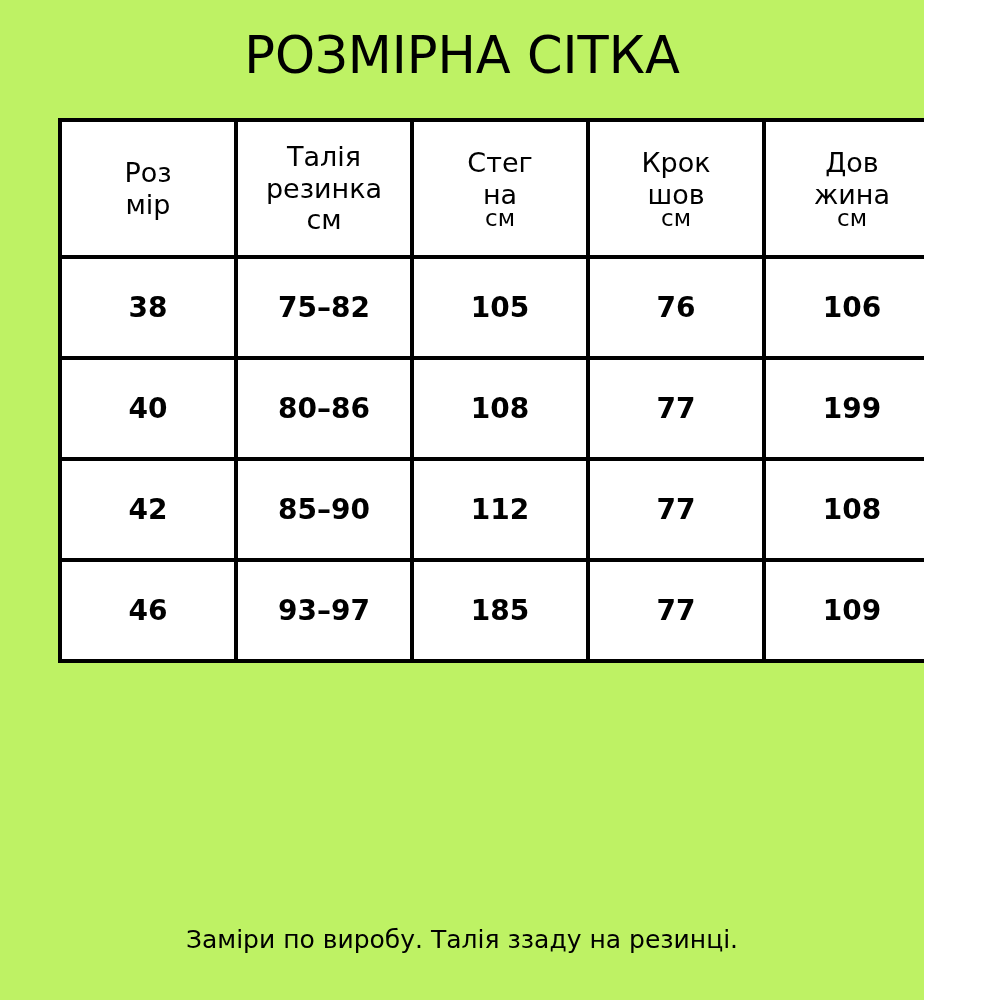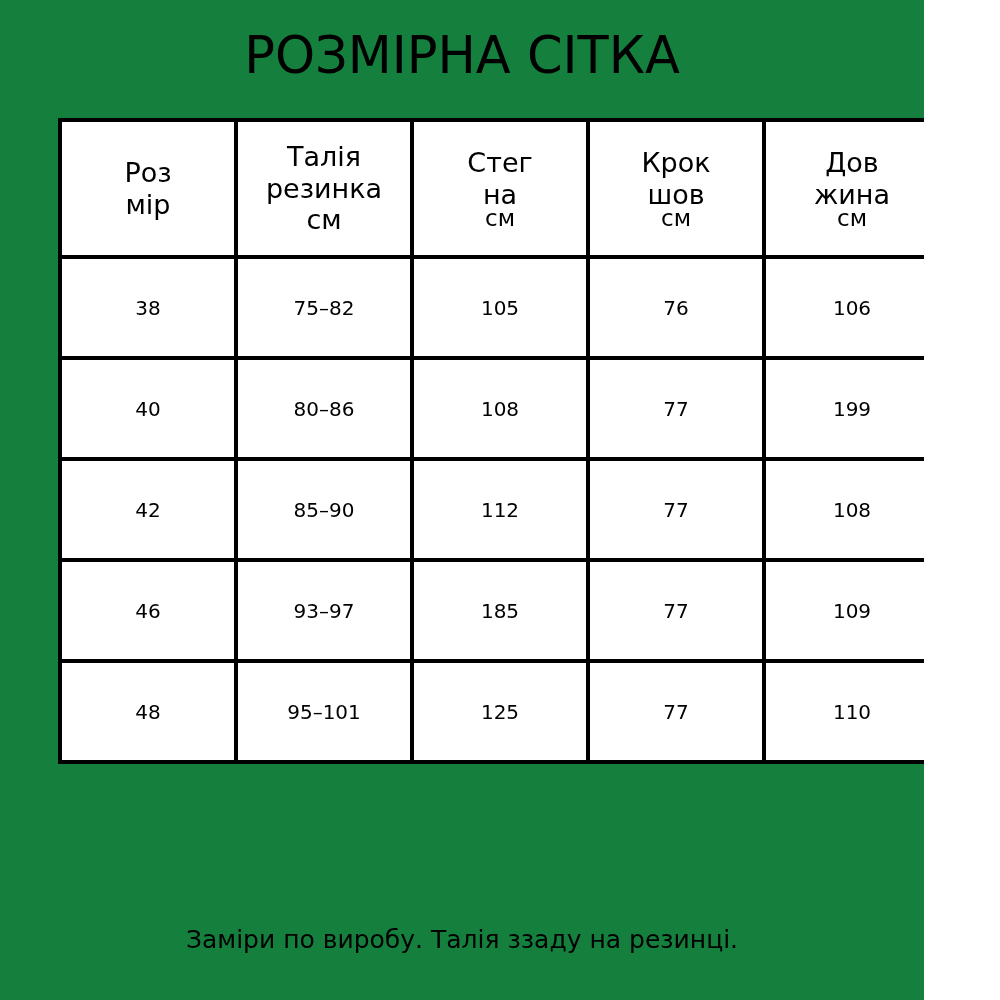--- a/index.html
+++ b/index.html
@@ -4,21 +4,21 @@
 <style>
   html, body {
     margin: 0;
     padding: 0;
     background: #ffffff;
   }
   .canvas {
     position: relative;
     width: 924px;
     height: 1000px;
-    background: #15803d;
+    background: #bef264;
     font-family: "DejaVu Sans", sans-serif;
     color: #000000;
     overflow: hidden;
   }
   .title {
     position: absolute;
     top: 28px;
     left: 0;
     width: 100%;
     text-align: center;
@@ -44,22 +44,22 @@
     padding: 0;
   }
   tr.header-row { height: 137px; }
   tr.data-row   { height: 101px; }
   td.header-cell {
     font-size: 27px;
     line-height: 1.18;
     font-weight: 400;
   }
   td.data-cell {
-    font-size: 20px;
-    font-weight: 400;
+    font-size: 28px;
+    font-weight: 700;
   }
   .hline { display: block; }
   .hline.unit-small {
     font-size: 23px;
     line-height: 0.95;
     margin-top: -2px;
   }
   .footer-note {
     position: absolute;
     top: 897px;
@@ -134,25 +134,18 @@
 
 
       <tr class="data-row">
         <td class="data-cell">46</td>
         <td class="data-cell">93–97</td>
         <td class="data-cell">185</td>
         <td class="data-cell">77</td>
         <td class="data-cell">109</td>
       </tr>
 
-      <tr class="data-row">
-        <td class="data-cell">48</td>
-        <td class="data-cell">95–101</td>
-        <td class="data-cell">125</td>
-        <td class="data-cell">77</td>
-        <td class="data-cell">110</td>
-      </tr>
     </tbody>
   </table>
 
   <div class="footer-note">Заміри по виробу. Талія ззаду на резинці.</div>
 
 </div>
 
 </body></html>

